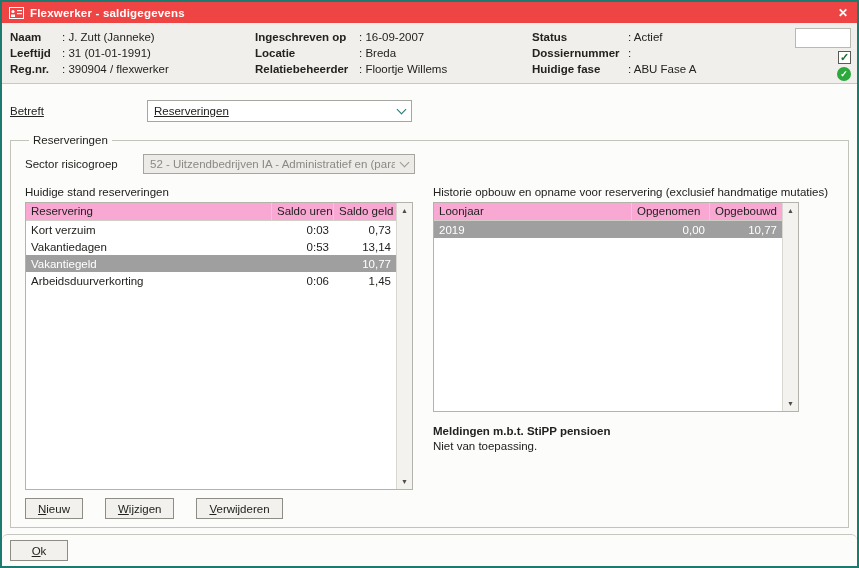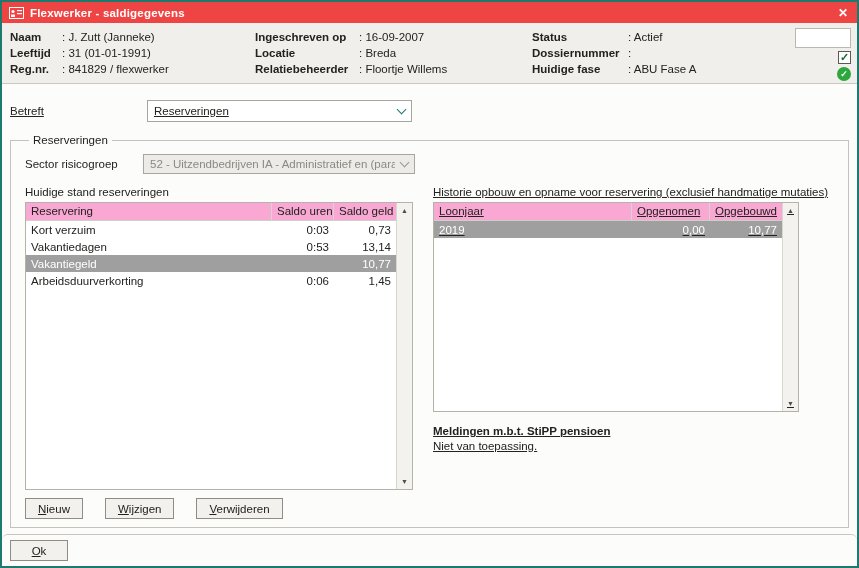--- a/index.html
+++ b/index.html
@@ -49,21 +49,21 @@
   fieldset.group { border:1px solid #c3c3bc; margin:0 8px 6px; padding:6px 14px 8px; flex:1;
                    display:flex; flex-direction:column; min-height:0; }
   legend { padding:0 4px; margin-left:4px; }
 
   .sector-row { display:flex; align-items:center; margin:2px 0 12px; }
   .sector-row .flabel { width:118px; }
   .sector-row .combo { width:272px; height:20px; }
 
   .cols { display:flex; gap:20px; flex:1; min-height:0; }
   .leftcol { width:388px; display:flex; flex-direction:column; }
-  .rightcol { width:366px; display:flex; flex-direction:column;text-decoration:underline; }
+  .rightcol { width:366px; display:flex; flex-direction:column; }
   .caption { margin-bottom:4px; white-space:nowrap; }
 
   
   .gridtable { border:1px solid #b3b3ac; background:#fff; display:flex; }
   .grid-main { flex:1; display:flex; flex-direction:column; min-width:0; }
   .ghead { display:flex; background:#f9a8d4; border-bottom:1px solid #cfcfc8; height:18px;
            flex:0 0 auto; }
   .ghead .gcell { padding:0 5px; line-height:17px; border-right:1px solid #d6d6cf;
                   white-space:nowrap; overflow:hidden; }
   .gbody { flex:1; overflow:hidden; }
@@ -122,21 +122,21 @@
       <div class="hrow">
           <span class="hlabel">Naam</span>
           <span class="hvalue">: J. Zutt (Janneke)</span>
         </div>
       <div class="hrow">
           <span class="hlabel">Leeftijd</span>
           <span class="hvalue">: 31 (01-01-1991)</span>
         </div>
       <div class="hrow">
           <span class="hlabel">Reg.nr.</span>
-          <span class="hvalue">: 841829 / flexwerker</span>
+          <span class="hvalue">: 390904 / flexwerker</span>
         </div>
     </div>
     <div class="hcol c2">
       <div class="hrow">
           <span class="hlabel">Ingeschreven op</span>
           <span class="hvalue">: 16-09-2007</span>
         </div>
       <div class="hrow">
           <span class="hlabel">Locatie</span>
           <span class="hvalue">: Breda</span>

